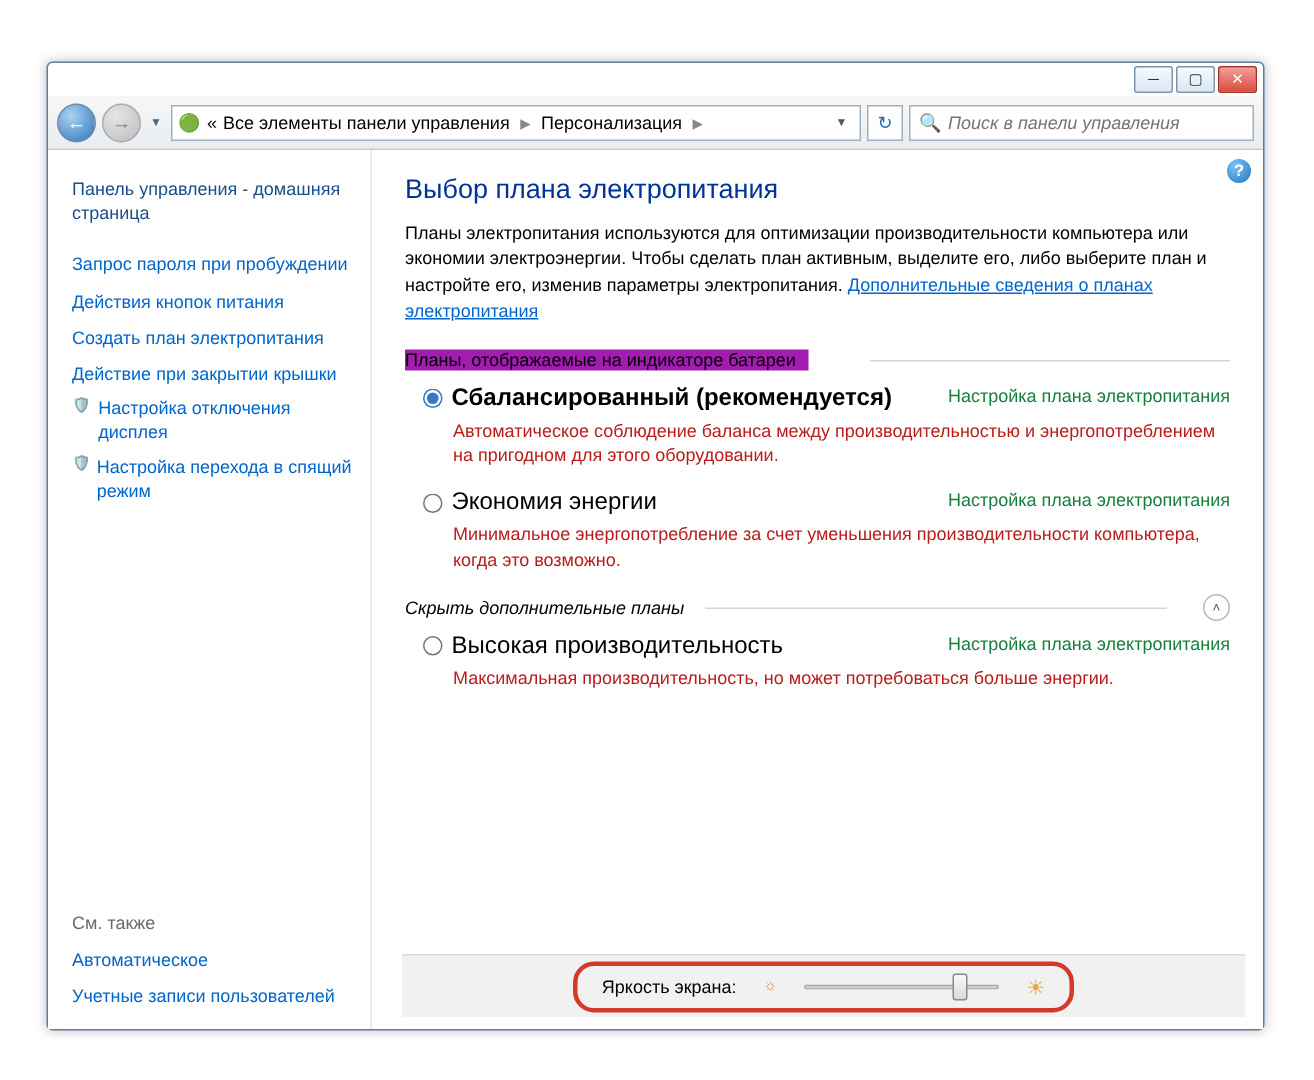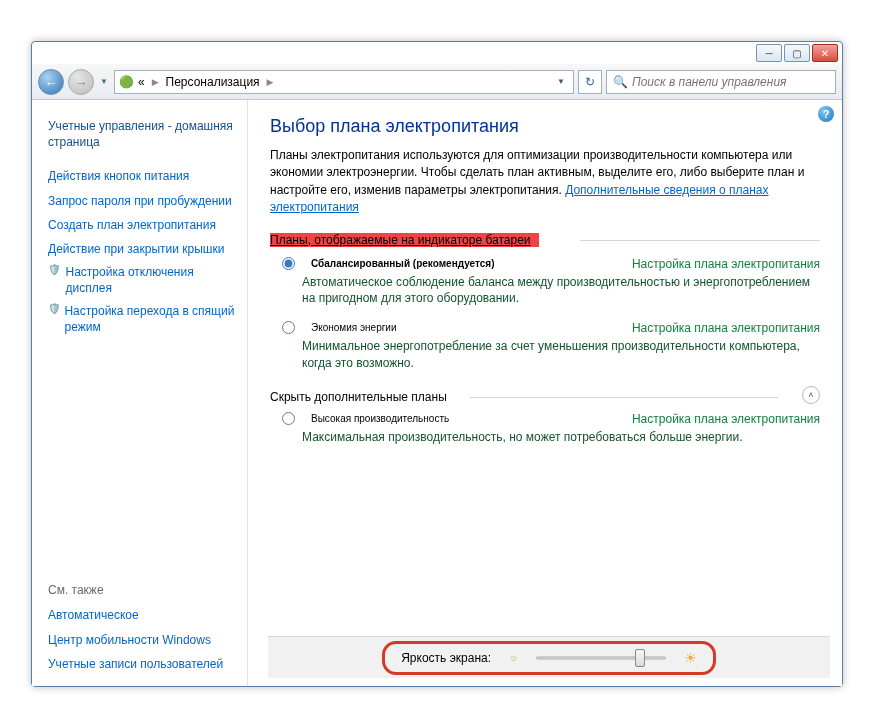--- a/index.html
+++ b/index.html
@@ -119,40 +119,41 @@
   h1.page-title{ color:#003399; font-size:18px; font-weight:normal; margin-bottom:10px;}
   .intro { font-size:12px; line-height:1.45; margin-bottom:16px;}
   .intro a{color:#0066cc;}
   .group-title{
     font-size:12px; color:#000; position:relative; margin:6px 0 10px 0;
   }
   .group-title::after{
     content:""; position:absolute; left:calc(100% - 240px); right:0; top:50%;
     border-top:1px solid #d4d4d4;
   }
-  .group-title span{background:#ef4444;padding-right:8px;position:relative;z-index:1;text-decoration:underline;}
+  .group-title span{background:#a21caf;padding-right:8px;position:relative;z-index:1;}
   .plan {
     margin:0 0 14px 12px; position:relative;
   }
   .plan-head{ display:flex; align-items:center; gap:6px;}
   .plan-head label{cursor:pointer;}
-  .plan-head .pname{font-size:10px;margin-left:10px;}
+  .plan-head .pname{font-size:16px;}
   .plan-head .pname.bold{font-weight:bold;}
   .plan-link{
     position:absolute; right:0; top:0;
     color:#15803d;font-size:12px;cursor:pointer;
   }
   .plan-desc{
-    font-size:12px; color:#14532d;
+    font-size:12px; color:#b91c1c;
     margin:4px 0 0 20px; line-height:1.4;
   }
   input[type=radio]{accent-color:#3a78c4;}
   .collapse-row{
-    display:flex;align-items:flex-end;justify-content:space-between;
+    display:flex;align-items:center;justify-content:space-between;
     margin:8px 0 8px 0;
+    font-style:italic;
   }
   .collapse-row .grp{
     font-size:12px;position:relative;flex:1;
   }
   .collapse-row .grp::after{
     content:"";position:absolute;left:200px;right:24px;top:50%;
     border-top:1px solid #d4d4d4;
   }
   .collapse-row .grp span{background:#fff;padding-right:8px;position:relative;z-index:1;}
   .chev-btn{
@@ -200,54 +201,54 @@
     <div class="sysbtn close">✕</div>
   </div>
 
   <div class="navbar">
     <div class="navbtn">←</div>
     <div class="navbtn fwd">→</div>
     <div class="navdrop">▼</div>
     <div class="addressbar">
       <span class="addr-icon">🟢</span>
       <span class="addr-text">«</span>
+      <span class="addr-text">Все элементы панели управления</span>
       <span class="addr-sep">▶</span>
       <span class="addr-text">Персонализация</span>
       <span class="addr-sep">▶</span>
       <span class="addr-drop">▼</span>
     </div>
     <div class="refreshbtn">↻</div>
     <div class="searchbox">
       <span class="sicon">🔍</span>
       <input type="text" placeholder="Поиск в панели управления" style="">
     </div>
   </div>
 
   <div class="body">
 
     <div class="sidebar">
-      <span class="sb-link sb-home">Учетные управления - домашняя страница</span>
-
+      <span class="sb-link sb-home">Панель управления - домашняя страница</span>
+
+      <span class="sb-link">Запрос пароля при пробуждении</span>
       <span class="sb-link">Действия кнопок питания</span>
-      <span class="sb-link">Запрос пароля при пробуждении</span>
       <span class="sb-link">Создать план электропитания</span>
       <span class="sb-link">Действие при закрытии крышки</span>
       <div class="sb-item">
         <span class="bicon">🛡️</span>
         <span class="sb-link" style="padding:0">Настройка отключения дисплея</span>
       </div>
       <div class="sb-item">
         <span class="bicon">🛡️</span>
         <span class="sb-link" style="padding:0">Настройка перехода в спящий режим</span>
       </div>
 
       <div class="sb-footer">
         <div class="sb-footer-title">См. также</div>
         <span class="sb-link">Автоматическое</span>
-        <span class="sb-link">Центр мобильности Windows</span>
         <span class="sb-link">Учетные записи пользователей</span>
       </div>
     </div>
 
     <div class="content">
       <div class="helpbtn">?</div>
 
       <h1 class="page-title">Выбор плана электропитания</h1>
 
       <p class="intro">

